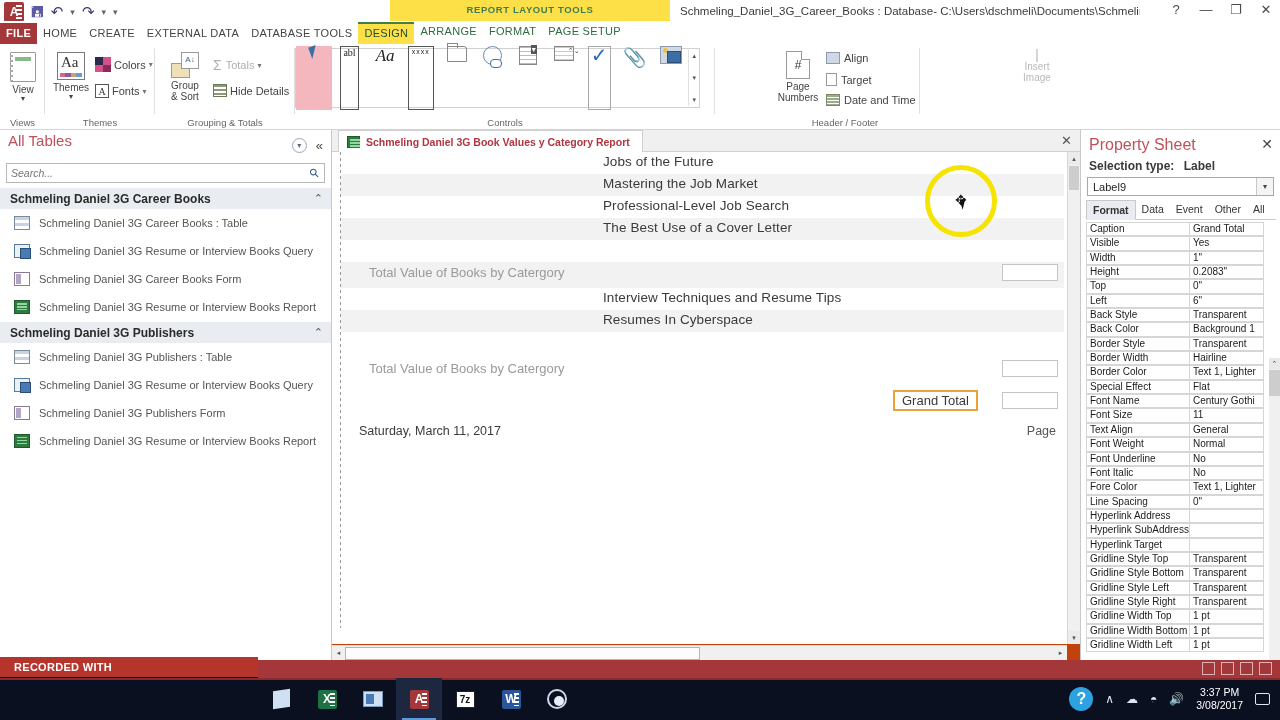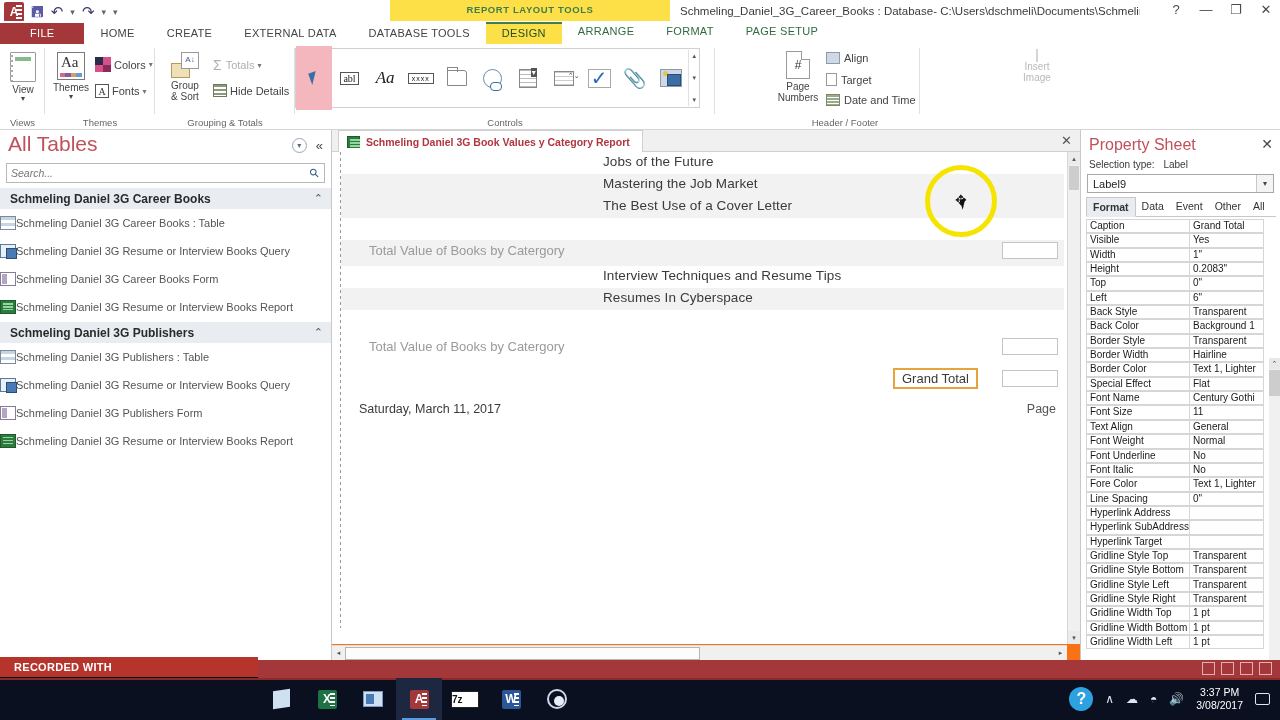--- a/index.html
+++ b/index.html
@@ -52,24 +52,24 @@
   }
   .user-av:before { content:""; position:absolute; left:5px; top:2.5px; width:7px; height:7px; background:#fff; border-radius:50%; }
   .user-av:after { content:""; position:absolute; left:2.5px; bottom:0; width:12px; height:6px; background:#fff; border-radius:6px 6px 0 0; }
 
   
   .tabstrip {
     position: absolute; left: 0; top: 21px; width: 1280px; height: 23px;
     background: #ffffff; display: flex; align-items: flex-end;
   }
   .tab {
-    font-size: 11px; color: #444; padding: 3px 16px 5px; letter-spacing: .3px;
+    font-size: 11px; color: #444; padding: 3px 6px 5px; letter-spacing: .3px;
     white-space: nowrap;
   }
-  .tab.file { background: #a4373a; color: #fff; padding: 4px 30px 5px; font-weight: 400; text-align: right; }
+  .tab.file { background: #a4373a; color: #fff; padding: 4px 6px 5px; font-weight: 700; text-align: right; }
   .tab.ctx { color: #2f6b3f; }
   .tab.ctx.active { background: #fde047; border-top: 2px solid #3f7d4f; color: #1e4d2b; }
   .ctxgroup { display: flex; }
 
   
   .ribbon {
     position: absolute; left: 0; top: 44px; width: 1280px; height: 86px;
     background: #ffffff; border-bottom: 1px solid #d4d4d4;
   }
   .rgroup { position: absolute; top: 0; height: 86px; }
@@ -121,21 +121,21 @@
   .menuline { font-size: 11px; color: #444; display: flex; align-items: center; white-space: nowrap; }
   .menuline.dim { color: #b0b0b0; }
   .cav { font-size: 8px; color: #777; margin-left: 3px; }
 
   
   .ctrlbox {
     position: absolute; left: 295px; top: 4px; width: 405px; height: 60px;
     border: 1px solid #d0d0d0; background: #fff; display: flex; align-items: center;
   }
   .ctrl {
-    width: 41px; height: 64px; display: flex; align-items: center; justify-content: center;
+    width: 41px; height: 64px; display: flex; justify-content: center;
   }
   .ctrl.sel { background: #f3b7bd; }
   .cursor-ico {
     width: 0; height: 0; border-left: 8px solid #3a6ea5; border-bottom: 12px solid transparent;
     transform: rotate(-20deg);
   }
   .ctrl-abl { border:1px solid #555; font-size:10px; padding:0 2px; color:#222; font-family:"Liberation Serif",serif;}
   .ctrl-aa { font-size:17px; font-family:"Liberation Serif", serif; color:#222; font-style:italic; }
   .ctrl-xxx { border:1px solid #555; font-size:7px; padding:1px 3px; color:#222; letter-spacing:1px; }
   .ctrl-tab { width:20px; height:16px; border:1.5px solid #888; border-radius:1px 3px 0 0; position:relative; }
@@ -185,21 +185,21 @@
   .toolsel { background: #f3b7bd; border-radius: 1px; }
 
   
   .navpane {
     position: absolute; left: 0; top: 130px; width: 332px; height: 530px;
     background: #ffffff; border-right: 1px solid #c8c8c8;
   }
   .nav-header {
     position: relative; height: 32px; padding: 2px 6px 0 8px;
   }
-  .nav-title { font-size: 21px; color: #c0505a; font-weight: 400; font-family:"Liberation Sans", sans-serif; }
+  .nav-title { font-size: 15px; color: #c0505a; font-weight: 400; font-family:"Liberation Sans", sans-serif; }
   .nav-hdr-btns { position:absolute; right: 8px; top: 8px; display:flex; gap:9px; align-items:center; }
   .nav-drop { width:15px; height:15px; border:1px solid #9aa8b8; border-radius:50%; color:#5a6a7a;
     font-size:8px; text-align:center; line-height:13px; }
   .nav-collapse { font-size: 13px; color: #444; }
 
   .nav-search {
     margin: 1px 6px 0 6px; height: 20px; border: 1px solid #b8b8b8; background: #fff;
     display: flex; align-items: center; padding: 0 4px; position: relative;
   }
   .nav-search input {
@@ -209,37 +209,37 @@
   .search-ico { position:absolute; right: 5px; font-size: 12px; color: #3a5a8a; transform: rotate(-45deg); }
 
   .nav-list { margin-top: 4px; }
   .nav-group {
     height: 22px; display: flex; align-items: center; justify-content: space-between;
     background: #e9edf2; padding: 0 8px 0 10px; border-top: 1px solid #fff;
   }
   .nav-group-label { font-size: 12px; color: #2a2a2a; font-weight: 600; }
   .nav-chev { font-size: 11px; color: #555; }
   .nav-item {
-    height: 28px; display: flex; align-items: center; 
+    height: 28px; display: flex; align-items: center; gap: 9px; padding-left: 14px;
     font-size: 11px; color: #555;
   }
   .nav-item.selected { background: #f7c6cb; color: #6a3a40; }
   .ni-ico { width: 16px; height: 14px; border: 1px solid #8a8a8a; flex: 0 0 auto; }
   .ni-ico.table { background: repeating-linear-gradient(#c6d4e6 0 3px, #fff 3px 6px); border-color:#7a8a9a; }
   .ni-ico.query { background:#e8f0f8; border-color:#5a7a9a; position:relative; }
   .ni-ico.query:after { content:""; position:absolute; left:5px; top:3px; width:9px; height:9px; background:#4a7ab5; border:1px solid #2a4e75;}
   .ni-ico.form { background:#fff; border-color:#8a7a9a; position:relative; }
   .ni-ico.form:after { content:""; position:absolute; left:1px; top:1px; width:5px; height:10px; background:#b5a5c5;}
   .ni-ico.report { background:#2f7a3f; border-color:#1e5a2b; position:relative; }
   .ni-ico.report:after { content:""; position:absolute; left:2px; top:2px; width:10px; height:9px;
     background: repeating-linear-gradient(#8fd89f 0 1.5px, #2f7a3f 1.5px 3px); }
 
   
   .docarea {
-    position: absolute; left: 332px; top: 130px; width: 748px; height: 530px; background: #f97316;
+    position: absolute; left: 332px; top: 130px; width: 748px; height: 530px; background: #c2410c;
   }
   .doctab-row { height: 22px; background: #f0f0f0; position: relative; border-bottom:1px solid #d0d0d0;}
   .doctab {
     position: absolute; left: 6px; top: 0; height: 22px; background: #fff;
     border: 1px solid #cfcfcf; border-bottom: none; display: flex; align-items: center; gap: 6px;
     padding: 0 12px 0 8px; font-size: 10.5px; color: #b0363f; font-weight: 600;
   }
   .doctab .ni-ico.report { width:13px; height:12px; }
   .doctab-close { position: absolute; right: 8px; top: 3px; font-size: 13px; color: #555; }
 
@@ -296,21 +296,21 @@
     border-left: 6px solid #111; border-bottom: 10px solid transparent; transform: rotate(-18deg); }
 
   
   .propsheet {
     position: absolute; left: 1080px; top: 130px; width: 200px; height: 530px;
     background: #ffffff; border-left: 1px solid #c8c8c8;
   }
   .ps-head { position: relative; padding: 6px 6px 2px 8px; }
   .ps-title { font-size: 16px; color: #c0505a; }
   .ps-close { position: absolute; right: 7px; top: 6px; font-size: 14px; color: #444; }
-  .ps-seltype { font-size: 10px; color: #3a3a3a; padding: 3px 0 3px 8px; }
+  .ps-seltype { font-size: 12px; color: #3a3a3a; padding: 3px 0 3px 8px; font-weight: bold; }
   .ps-combo {
     margin: 1px 6px 0 6px; height: 19px; border: 1px solid #a8a8a8; background: #fff;
     display: flex; align-items: center; padding-left: 5px; font-size: 11px; color: #222; position: relative;
   }
   .ps-combo .arrow { position: absolute; right: 0; top: 0; width: 17px; height: 17px;
     border-left: 1px solid #c8c8c8; background: #f4f4f4; text-align: center; font-size: 8px;
     line-height: 17px; color: #444; }
   .ps-tabs { display: flex; margin: 4px 4px 0 5px; border-bottom: 1px solid #c8c8c8; }
   .ps-tab { font-size: 10.5px; color: #333; padding: 3px 6px 3px; }
   .ps-tab.active { background: #e9edf2; border: 1px solid #c8c8c8; border-bottom: 1px solid #e9edf2;
@@ -365,22 +365,22 @@
   .i-excel { width:19px; height:19px; background:#1e7145; color:#fff; font-size:12px; font-weight:bold;
     text-align:center; line-height:19px; border-radius:2px; position:relative; }
   .i-excel:after { content:""; position:absolute; right:2px; top:3px; width:5px; height:13px;
     background: repeating-linear-gradient(#fff 0 2px, transparent 2px 4px); }
   .i-pub { width:20px; height:16px; background:#cfe0f2; border:1px solid #7a9ac0; position:relative; }
   .i-pub:after { content:""; position:absolute; left:2px; top:2px; width:8px; height:10px; background:#4a7ab5; }
   .i-access { width:19px; height:19px; background:#a4373a; color:#fff; font-size:12px; font-weight:bold;
     text-align:center; line-height:19px; border-radius:2px; position:relative; }
   .i-access:after { content:""; position:absolute; right:2px; top:3px; width:5px; height:13px;
     background: repeating-linear-gradient(#fff 0 2px, transparent 2px 4px); }
-  .i-7z { width:28px; height:17px; background:#fff; border:1px solid #222; color:#111; font-size:10px;
-    font-weight:bold; line-height:16px; }
+  .i-7z { width:19px; height:17px; background:#fff; border:1px solid #222; color:#111; font-size:10px;
+    font-weight:bold; text-align:center; line-height:16px; }
   .i-word { width:19px; height:19px; background:#2b579a; color:#fff; font-size:12px; font-weight:bold;
     text-align:center; line-height:19px; border-radius:2px; position:relative; }
   .i-word:after { content:""; position:absolute; right:2px; top:3px; width:5px; height:13px;
     background: repeating-linear-gradient(#fff 0 2px, transparent 2px 4px); }
   .i-rec { width:20px; height:20px; border:2px solid #cfd8e8; border-radius:50%; position:relative; }
   .i-rec:after { content:""; position:absolute; left:5px; top:5px; width:10px; height:10px; border-radius:50%; background:#e8eef8; }
 
   .tray { position: absolute; right: 0; top: 0; height: 42px; display: flex; align-items: center; gap: 12px; padding-right: 10px; }
   .tray-ico { color: #dfe6f0; font-size: 12px; }
   .i-help { width:24px; height:24px; border-radius:50%; background:#2ea2e0; color:#fff; font-size:16px;
@@ -633,20 +633,23 @@
     <div class="reportcanvas">
       <div class="rpt-left-margin"></div>
       <div class="rpt-inner">
 
         <div class="rrow">
           <span class="det">Jobs of the Future</span>
         </div>
         <div class="rrow alt">
           <span class="det">Mastering the Job Market</span>
         </div>
+        <div class="rrow">
+          <span class="det">Professional-Level Job Search</span>
+        </div>
         <div class="rrow alt">
           <span class="det">The Best Use of a Cover Letter</span>
         </div>
 
         <div class="rrow"></div>
 
         <div class="rrow alt" style="height:26px;">
           <span class="tot">Total Value of Books by Catergory</span>
           <span class="tbox"></span>
         </div>

